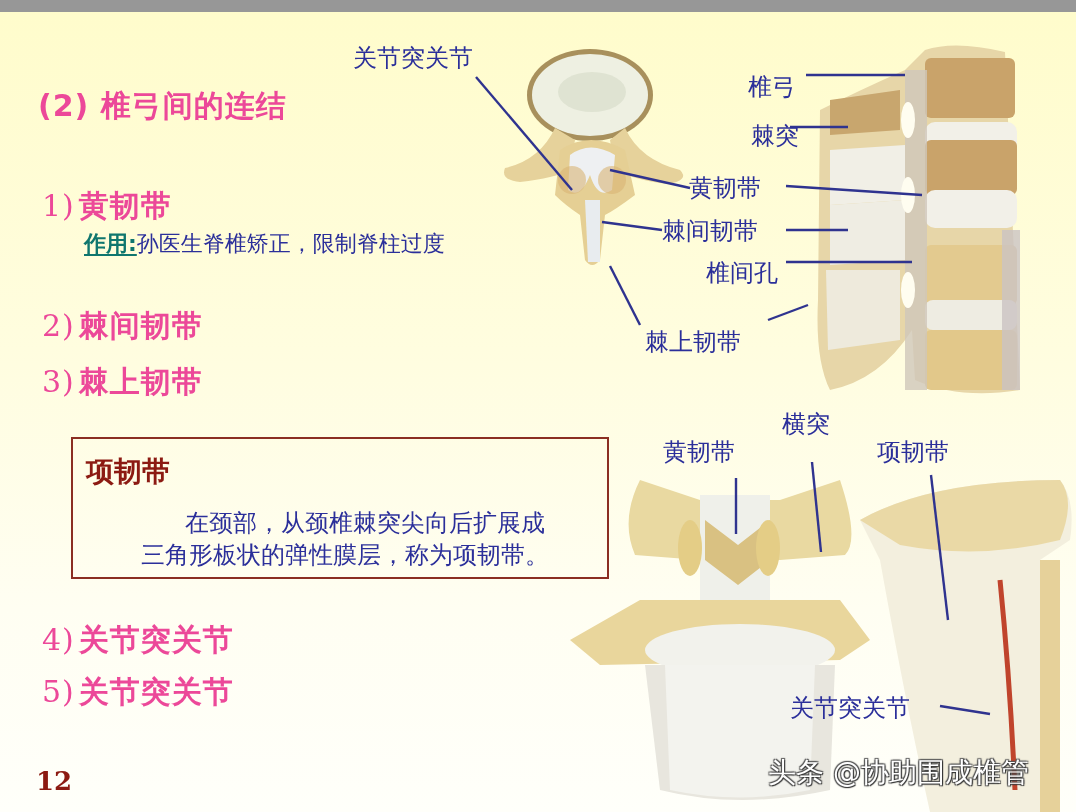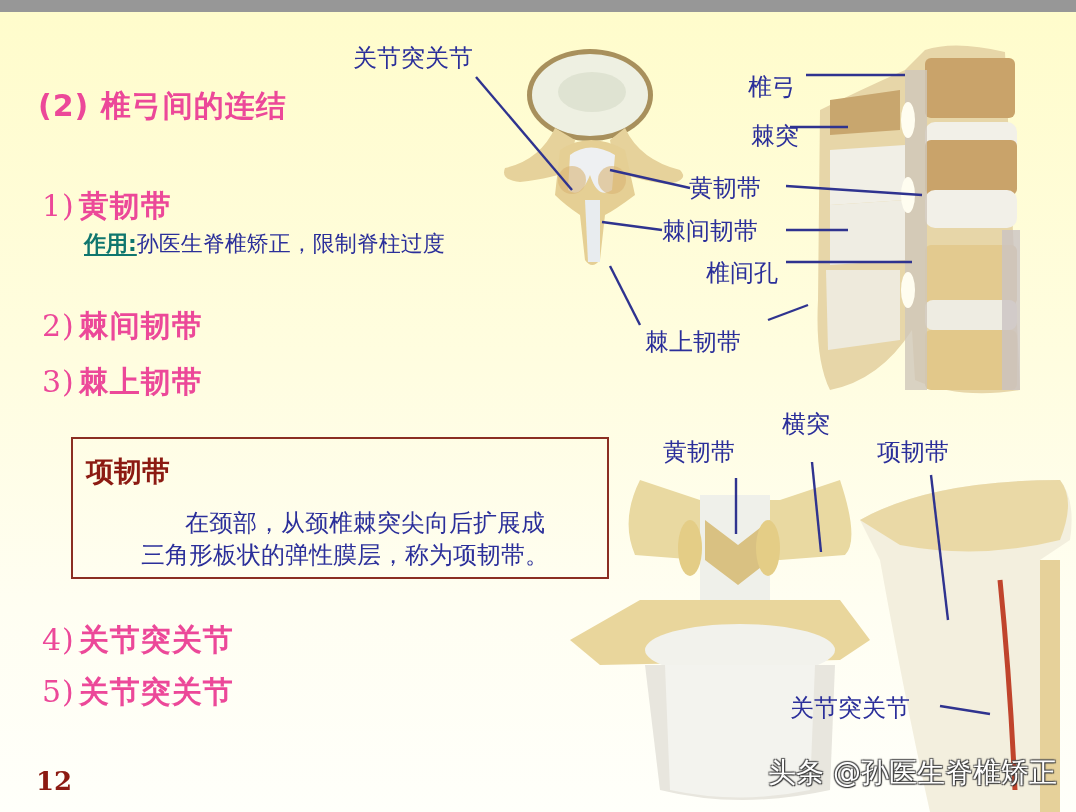--- a/index.html
+++ b/index.html
@@ -150,13 +150,13 @@
 
 <div class="lbl-fig" style="left:748px;top:71px">椎弓</div>
 <div class="lbl-fig" style="left:751px;top:120px">棘突</div>
 <div class="lbl-fig" style="left:706px;top:257px">椎间孔</div>
 
 <div class="lbl-fig" style="left:663px;top:436px">黄韧带</div>
 <div class="lbl-fig" style="left:782px;top:408px">横突</div>
 <div class="lbl-fig" style="left:877px;top:436px">项韧带</div>
 <div class="lbl-fig" style="left:790px;top:692px">关节突关节</div>
 
-<div class="watermark">头条 @孙医生脊椎矫正</div>
+<div class="watermark">头条 @协助围成椎管</div>
 
 </body></html>

